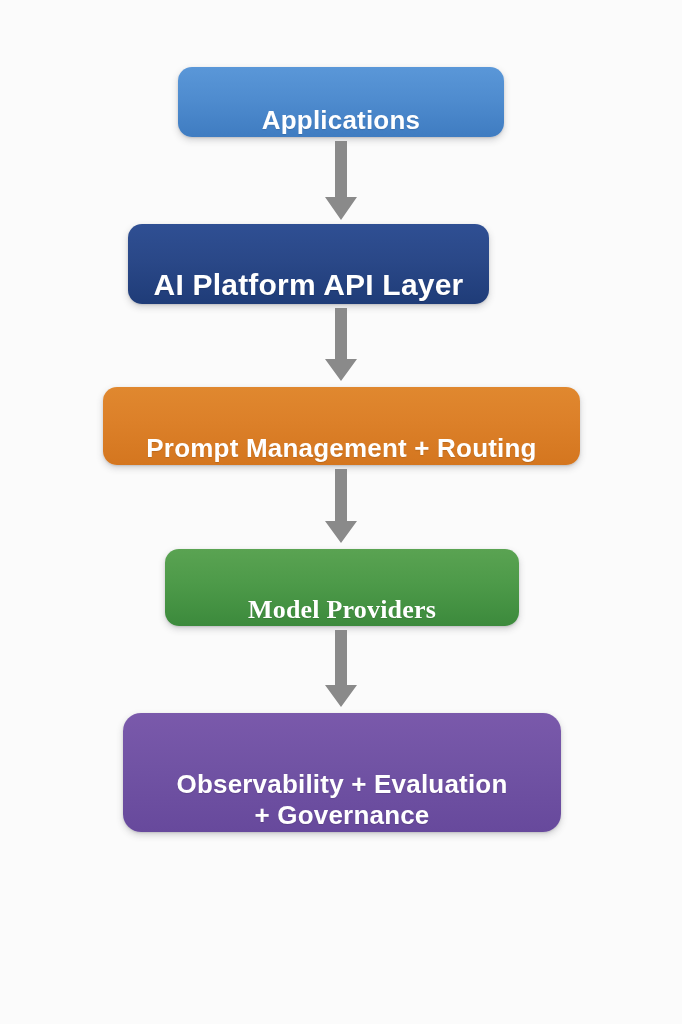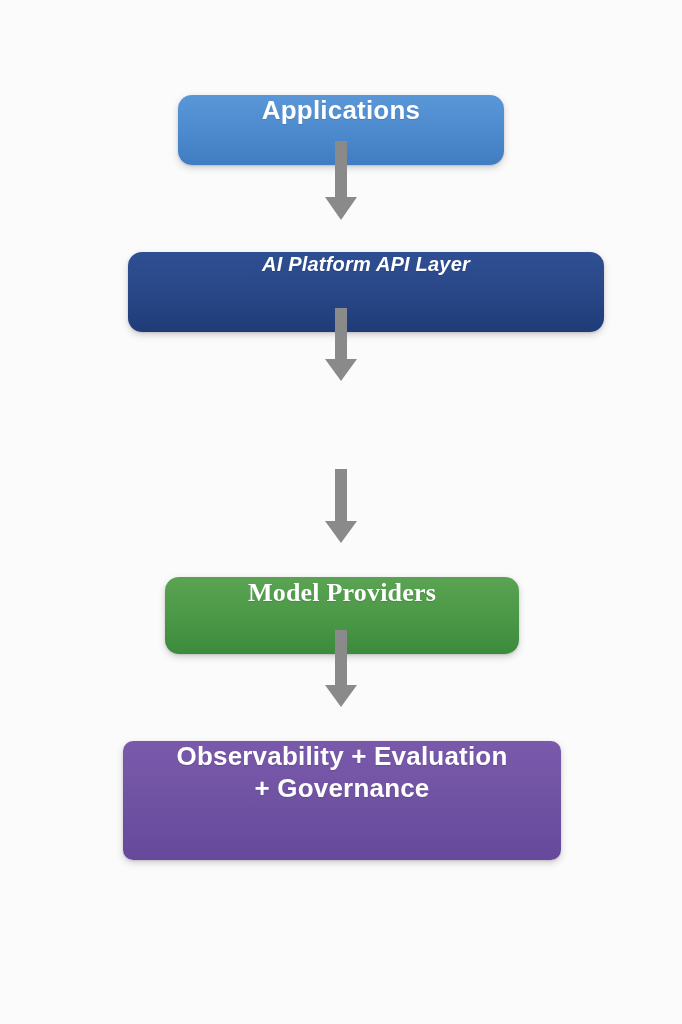--- a/index.html
+++ b/index.html
@@ -19,54 +19,52 @@
     position: absolute;
     left: 0;
     top: 0;
     width: 682px;
     height: 1024px;
   }
 
   .node {
     position: absolute;
     display: flex;
-    align-items: flex-start;
+    align-items: flex-end;
     justify-content: center;
     text-align: center;
     border-radius: 14px;
     box-sizing: border-box;
     box-shadow: 0 3px 7px rgba(60,60,70,0.22), 0 1px 2px rgba(60,60,70,0.16);
     color: #ffffff;
     font-weight: bold;
     letter-spacing: 0.2px;
     padding: 0 22px;
     text-shadow: 0 1px 1px rgba(0,0,0,0.13);
     line-height: 1.22;
-    margin-top: 28px;
   }
 
   
   #node-applications {
     left: 178px;
     top: 67px;
     width: 326px;
     height: 70px;
     font-size: 26px;
     background: linear-gradient(180deg, #5a97d8 0%, #4f8ccf 45%, #3f7cc1 100%);
   }
 
   
   #node-api-layer {
     left: 128px;
     top: 224px;
-    width: 476px;
+    width: 361px;
     height: 80px;
-    font-size: 20px;
+    font-size: 30px;
     background: linear-gradient(180deg, #2f4f93 0%, #2a4888 45%, #1f3c78 100%);
-    font-style: italic;
   }
 
   
   #node-prompt-routing {
     left: 103px;
     top: 387px;
     width: 477px;
     height: 78px;
     font-size: 26px;
     background: linear-gradient(180deg, #e0882f 0%, #dc8029 45%, #d4761f 100%);
@@ -83,21 +81,21 @@
     font-family: Liberation Serif, serif;
   }
 
   
   #node-observability {
     left: 123px;
     top: 713px;
     width: 438px;
     height: 119px;
     font-size: 26px;
-    border-radius: 10px;
+    border-radius: 18px;
     background: linear-gradient(180deg, #7a59ab 0%, #7153a4 45%, #67499c 100%);
   }
 
   .node-label {
     display: block;
     white-space: pre-line;
   }
 
   .arrow {
     position: absolute;
@@ -128,20 +126,23 @@
   <div class="node" id="node-api-layer">
     <span class="node-label">AI Platform API Layer</span>
   </div>
 
   <div class="arrow" id="arrow-2">
     <svg viewBox="0 0 40 76" width="40" height="76" aria-hidden="true">
       <path d="M14 0 H26 V51 H36 L20 73 L4 51 H14 Z" fill="#8a8a8a"></path>
     </svg>
   </div>
 
+  <div class="node" id="node-prompt-routing">
+    <span class="node-label">Prompt Management + Routing</span>
+  </div>
 
   <div class="arrow" id="arrow-3">
     <svg viewBox="0 0 40 77" width="40" height="77" aria-hidden="true">
       <path d="M14 0 H26 V52 H36 L20 74 L4 52 H14 Z" fill="#8a8a8a"></path>
     </svg>
   </div>
 
   <div class="node" id="node-model-providers">
     <span class="node-label">Model Providers</span>
   </div>

